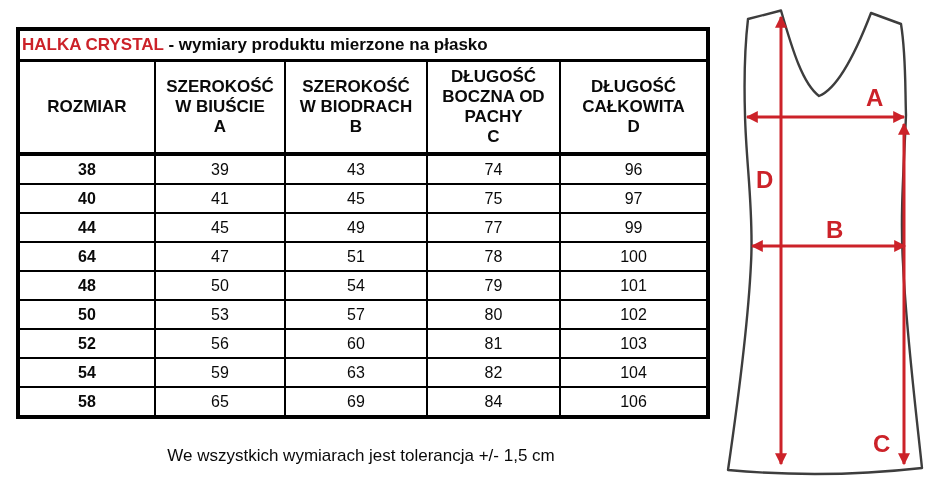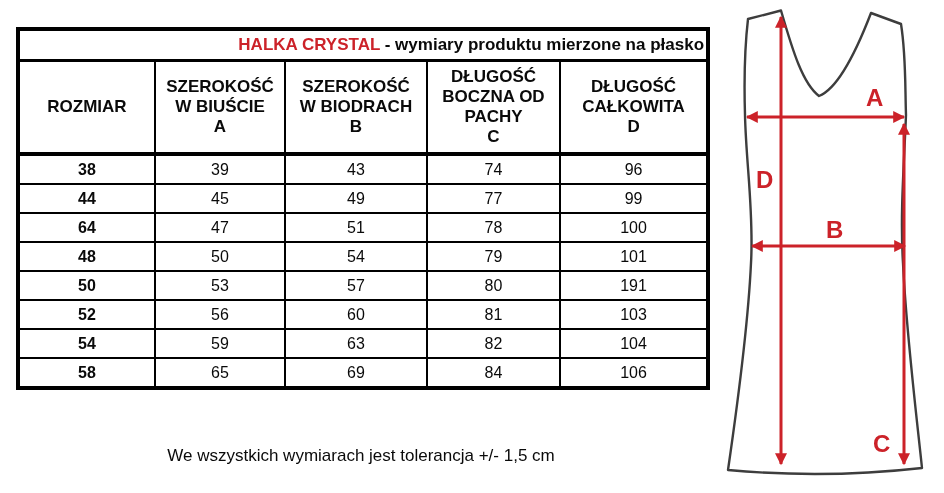--- a/index.html
+++ b/index.html
@@ -22,21 +22,21 @@
     width:690px;
     border-collapse:collapse;
     table-layout:fixed;
     border:4px solid #000;
   }
   col.c0{width:137px;} col.c1{width:130px;} col.c2{width:142px;}
   col.c3{width:133px;} col.c4{width:148px;}
   td.title-cell{
     height:26px;
     border-bottom:3px solid #000;
-    text-align:right;vertical-align:middle;
+    text-align:left;vertical-align:middle;
     font-size:17px;font-weight:bold;
     padding:1px 2px;
   }
   td.title-cell .red{color:var(--accent-red);}
   th.col-header{
     height:86px;
     border:2px solid #000;
     border-bottom:4px solid #000;
     text-align:center;vertical-align:middle;
     font-size:17px;font-weight:bold;line-height:1.18;
@@ -103,20 +103,27 @@
     </thead>
     <tbody>
         <tr>
           <td class="col-size">38</td>
           <td>39</td>
           <td>43</td>
           <td>74</td>
           <td>96</td>
         </tr>
         <tr>
+          <td class="col-size">40</td>
+          <td>41</td>
+          <td>45</td>
+          <td>75</td>
+          <td>97</td>
+        </tr>
+        <tr>
           <td class="col-size">44</td>
           <td>45</td>
           <td>49</td>
           <td>77</td>
           <td>99</td>
         </tr>
         <tr>
           <td class="col-size">64</td>
           <td>47</td>
           <td>51</td>
@@ -128,21 +135,21 @@
           <td>50</td>
           <td>54</td>
           <td>79</td>
           <td>101</td>
         </tr>
         <tr>
           <td class="col-size">50</td>
           <td>53</td>
           <td>57</td>
           <td>80</td>
-          <td>191</td>
+          <td>102</td>
         </tr>
         <tr>
           <td class="col-size">52</td>
           <td>56</td>
           <td>60</td>
           <td>81</td>
           <td>103</td>
         </tr>
         <tr>
           <td class="col-size">54</td>

